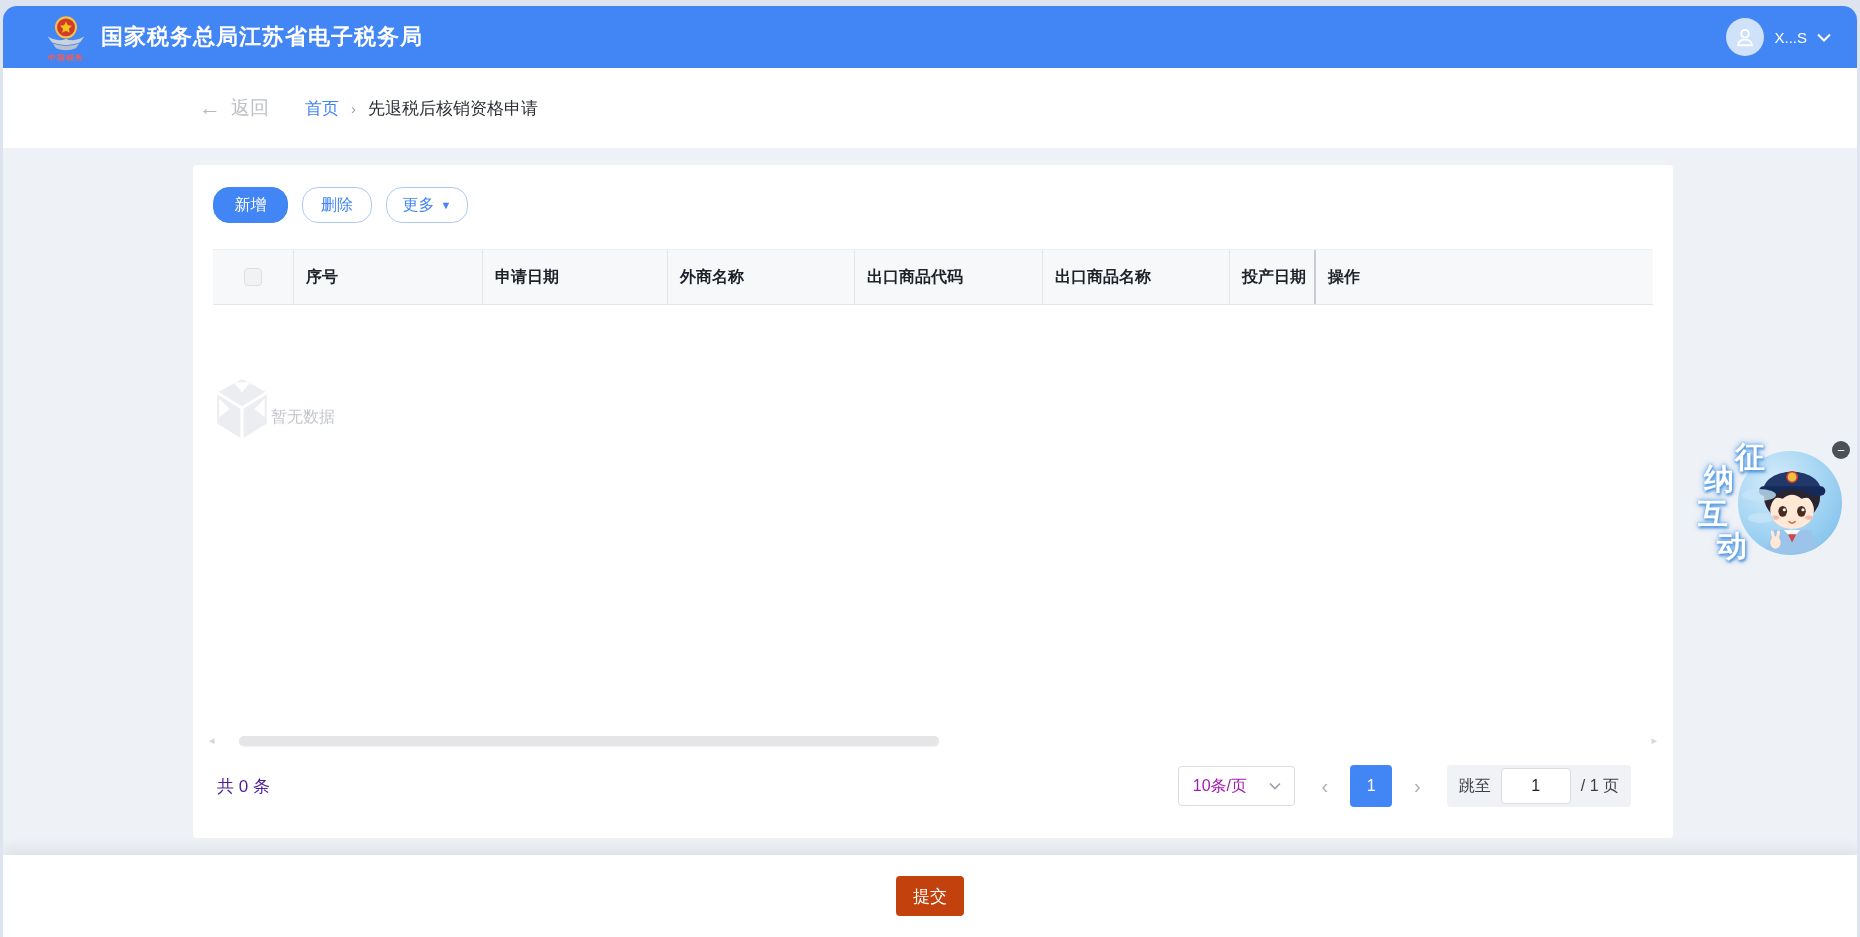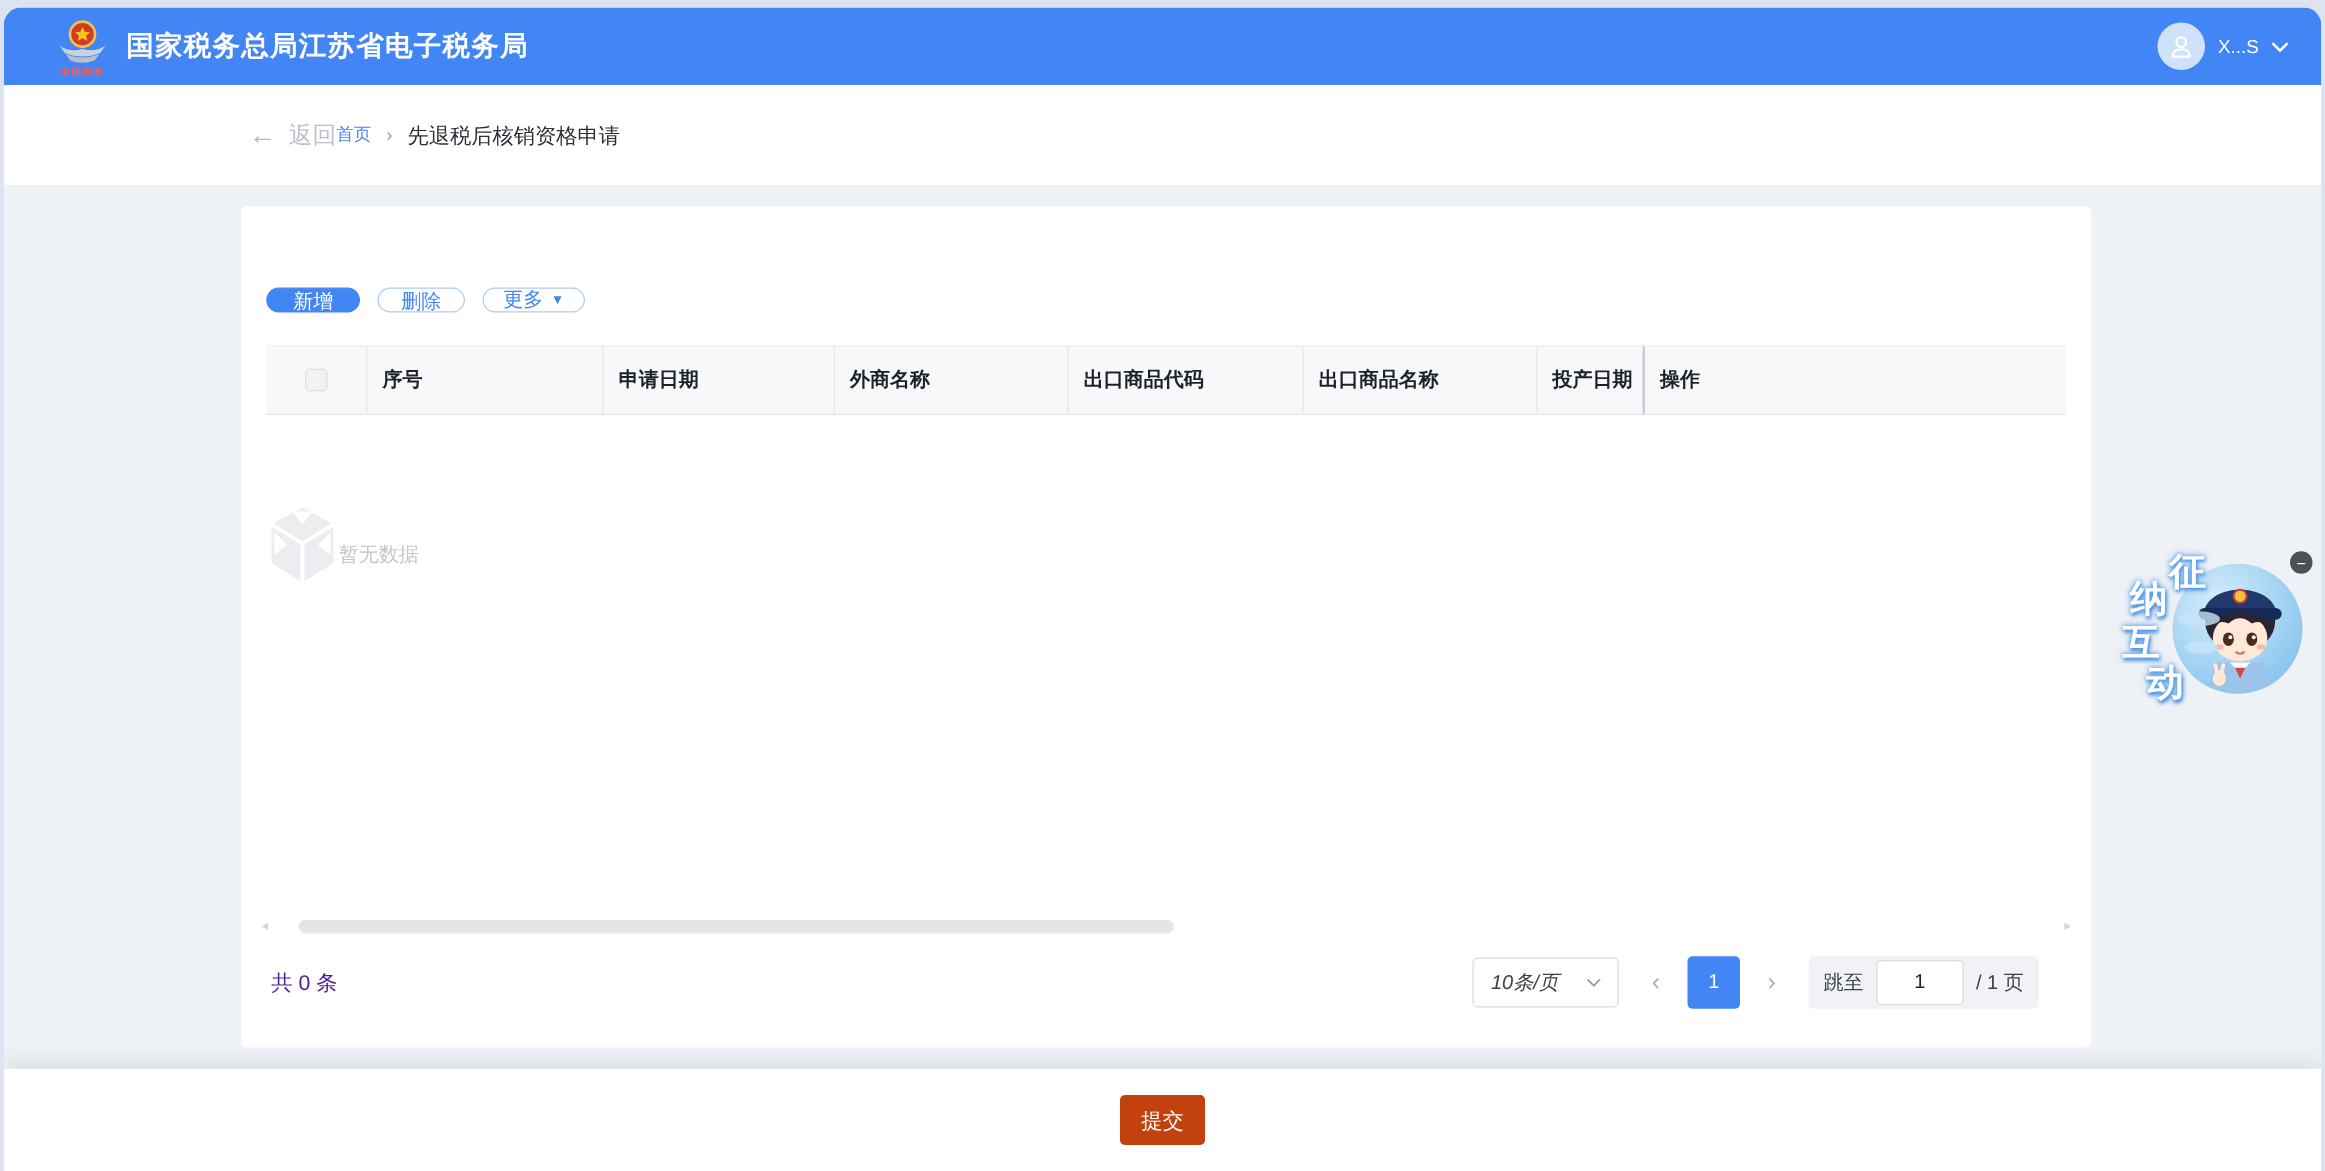--- a/index.html
+++ b/index.html
@@ -13,30 +13,30 @@
   .logo-cn { font-size:8px; color:#ff5a4a; font-weight:bold; letter-spacing:1px; line-height:8px; transform:scaleY(.9); }
   .app-title { color:#fff; font-size:22px; font-weight:bold; margin-left:12px; letter-spacing:1px; }
   .header-right { display:flex; align-items:center; gap:10px; cursor:pointer; }
   .avatar { width:38px; height:38px; border-radius:50%; background:#cfe2fa; display:flex; align-items:center; justify-content:center; }
   .user-label { color:#fff; font-size:15px; }
 
   
   .breadcrumb-bar { height:80px; background:#fff; display:flex; align-items:center; padding-left:196px; flex:0 0 auto; }
   .back-btn { display:flex; align-items:center; gap:10px; color:#bcc0c7; font-size:19px; cursor:pointer; }
   .back-arrow { font-size:22px; line-height:1; color:#b4b8bf; }
-  .bc-home { color:#4285f4; font-size:14px; text-decoration:none; cursor:pointer; }
+  .bc-home { color:#4285f4; font-size:17px; margin-left:36px; text-decoration:none; cursor:pointer; }
   .bc-sep { color:#9aa0a8; margin:0 12px; font-size:15px; }
   .bc-current { color:#2b2f36; font-size:17px; }
 
   
   .content { position:relative; flex:1 1 auto; background:#eef1f6; }
   .card { position:absolute; left:190px; width:1480px; top:17px; height:673px; background:#fff; border-radius:4px; padding:0 20px; }
 
   .toolbar { display:flex; align-items:center; gap:14px; padding-top:22px; }
-  .btn { height:20px; border-radius:16px; font-size:16px; cursor:pointer; font-family:inherit;margin-top:43px; }
+  .btn { height:36px; border-radius:16px; font-size:16px; cursor:pointer; font-family:inherit; }
   .btn-primary { width:75px; background:#4285f4; color:#fff; border:1px solid #4285f4; }
   .btn-ghost { background:#fff; color:#4285f4; border:1px solid #aecafa; }
   .btn-delete { width:70px; }
   .btn-more { width:82px; display:flex; align-items:center; justify-content:center; gap:6px; }
   .caret-down { font-size:11px; line-height:1; }
 
   
   .table-head { display:flex; margin-top:26px; height:56px; background:#f7f8fa; border-top:1px solid #eef0f3; border-bottom:1px solid #e2e5ea; }
   .th { display:flex; align-items:center; padding-left:12px; font-size:16px; font-weight:bold; color:#1d2129; }
   .th + .th { border-left:1px solid #e2e5ea; }
@@ -53,21 +53,21 @@
   
   .hscroll { position:absolute; left:20px; right:20px; bottom:91px; height:12px; }
   .hs-thumb { position:absolute; left:26px; top:1px; width:700px; height:10px; background:#e5e5e7; border-radius:5px; box-shadow:0 1px 2px rgba(0,0,0,.06); cursor:pointer; }
   .hs-arrow { position:absolute; top:-1px; font-size:11px; color:#d2d5da; cursor:pointer; }
   .hs-left { left:-4px; } .hs-right { right:-4px; }
 
   
   .pagination { position:absolute; left:24px; right:42px; bottom:31px; height:42px; display:flex; align-items:center; }
   .total-text { color:#4c1d95; font-size:17px; }
   .pager { margin-left:auto; display:flex; align-items:center; }
-  .page-size { min-width:117px; height:40px; border:1px solid #d9dce1; border-radius:4px; background:#fff; display:flex; align-items:center; justify-content:center; gap:22px; color:#404040; font-size:16px; cursor:pointer;font-style:italic; }
+  .page-size { min-width:117px; height:40px; border:1px solid #d9dce1; border-radius:4px; background:#fff; display:flex; align-items:center; justify-content:center; gap:22px; color:#a21caf; font-size:16px; cursor:pointer; }
   .pg-arrow { color:#a9adb5; font-size:20px; padding:0 4px; cursor:pointer; user-select:none; }
   .pg-prev { margin-left:22px; } .pg-next { margin-right:22px; }
   .page-current { width:42px; height:42px; margin:0 18px; border-radius:4px; background:#4285f4; color:#fff; font-size:16px; display:flex; align-items:center; justify-content:center; cursor:pointer; }
   .jump-group { height:42px; background:#f0f2f5; border-radius:4px; display:flex; align-items:center; gap:10px; padding:0 12px; color:#3c4149; font-size:16px; }
   .jump-input { width:70px; height:36px; border:1px solid #d9dce1; border-radius:4px; background:#fff; text-align:center; font-size:16px; color:#1d2129; outline:none; font-family:inherit; }
 
   
   .footer-bar { height:82px; background:#fff; box-shadow:0 -7px 12px rgba(31,35,41,.07); display:flex; align-items:center; justify-content:center; flex:0 0 auto; position:relative; z-index:2; }
   .btn-submit { width:68px; height:40px; background:#c2410c; color:#fff; border:none; border-radius:4px; font-size:17px; cursor:pointer; font-family:inherit; }
 

